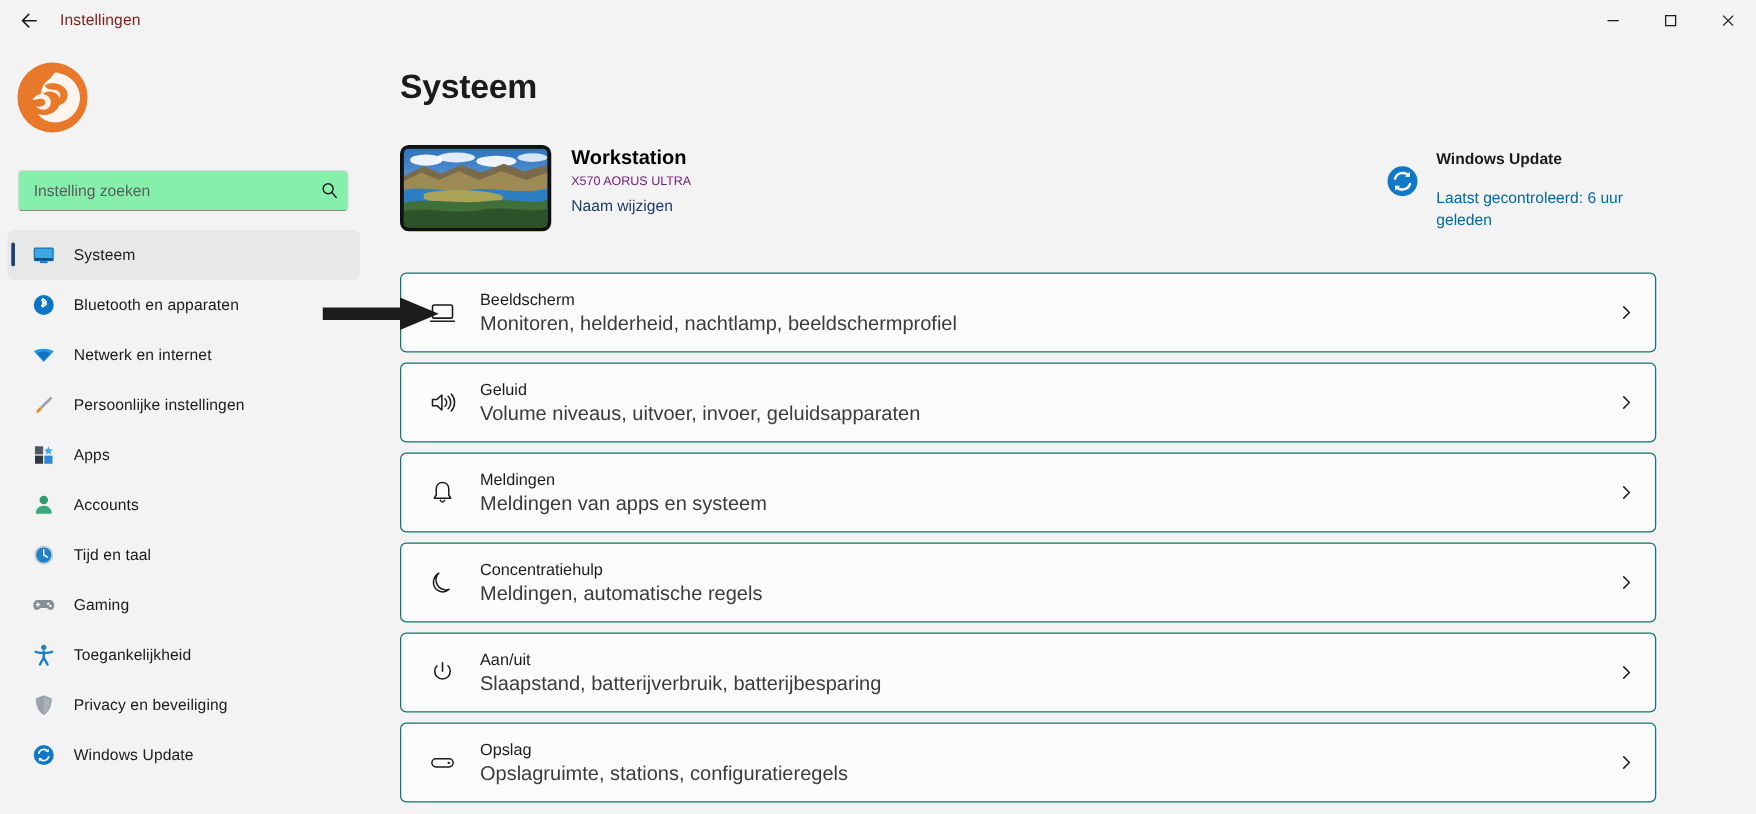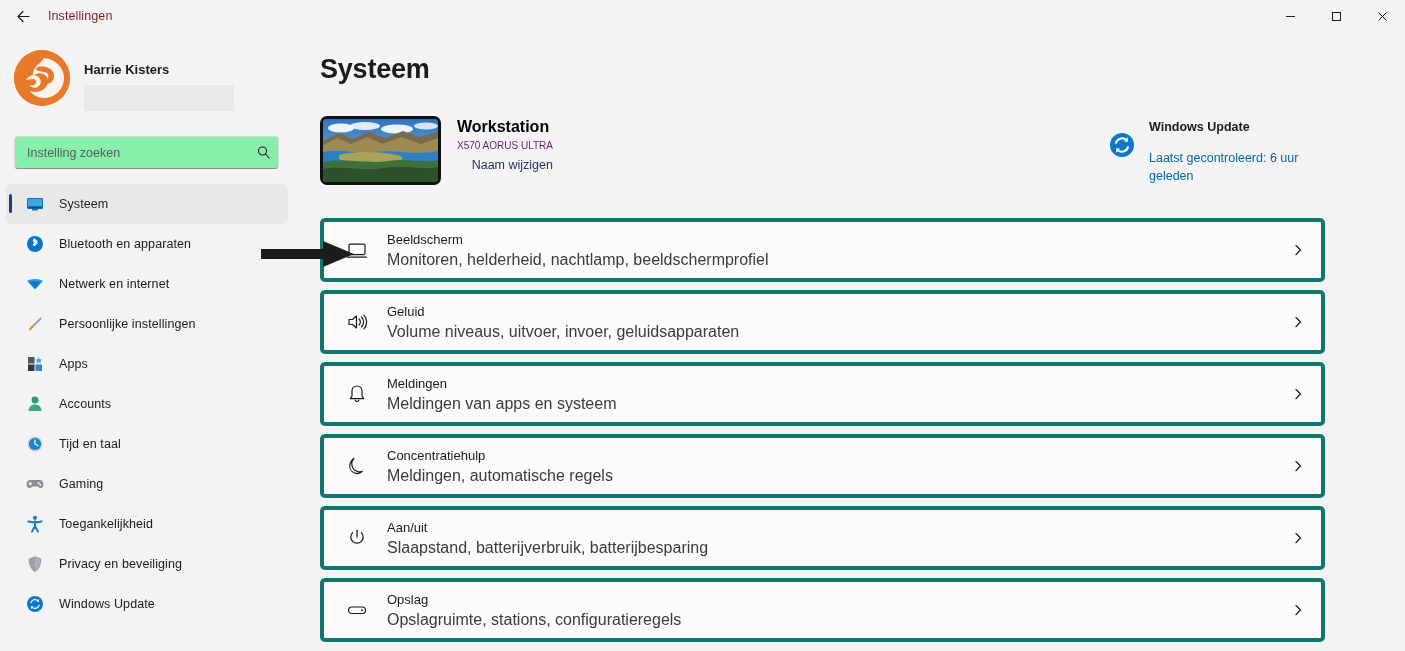--- a/index.html
+++ b/index.html
@@ -90,36 +90,36 @@
   .device-card { position: absolute; left: 28px; top: 84px; display: flex; align-items: flex-start; }
   .device-thumb {
     width: 121px; height: 69px; border-radius: 7px; overflow: hidden;
     border: 3px solid #111; flex: none; background: #2a4a7a;
   }
   .device-thumb svg { display: block; }
   .device-info { margin-left: 16px; padding-top: 2px; }
   .device-name { font-size: 16px; font-weight: bold; color: #000000; }
   .device-model { font-size: 10px; color: #701a75; margin-top: 4px; text-align: center; }
   .device-rename {
-    font-size: 12.5px; color: #1f3a6e; margin-top: 7px; cursor: default; text-align: right;
+    font-size: 12.5px; color: #1f3a6e; margin-top: 7px; cursor: default;
   }
 
   .update-status {
     position: absolute; right: 58px; top: 88px; display: flex; align-items: flex-start;
     width: 240px;
   }
   .update-icon { width: 30px; height: 30px; flex: none; margin-right: 12px; margin-top: 10px; }
   .update-icon svg { display: block; }
   .update-title { font-size: 12.5px; font-weight: bold; color: #1b1b1b; }
   .update-sub { font-size: 12.5px; color: #0369a1; margin-top: 15px; line-height: 18px; width: 170px; }
 
   .rows { position: absolute; left: 28px; top: 186px; width: 1005px; }
   .row {
     position: relative; height: 64px; margin-bottom: 8px;
-    background: #fbfbfb; border: 4px solid #0f766e; border-radius: 5px;
+    background: #fbfbfb; border: 1px solid #0f766e; border-radius: 5px;
     display: flex; align-items: center; cursor: default;
   }
   .row-icon {
     width: 30px; height: 30px; margin-left: 18px; margin-right: 15px; flex: none;
     display: flex; align-items: center; justify-content: center;
   }
   .row-icon svg { display: block; }
   .row-text { flex: 1; }
   .row-title { font-size: 13px; color: #1b1b1b; }
   .row-sub { font-size: 16px; color: #3b3b3b; margin-top: 4px; }
@@ -164,24 +164,20 @@
   <div class="sidebar">
 
     <div class="profile">
       <div class="avatar">
         <svg width="56" height="56" viewBox="0 0 56 56">
           <circle cx="28" cy="28" r="28" fill="#e8782a"></circle>
           <path d="M30 8 C42 9 50 18 50 28 C50 39 41 48 30 48 C24 48 19 45 16 41 C21 43 27 42 31 38 C35 34 35 28 31 25 C27 22 21 23 19 27 C18 22 21 16 26 13 Z" fill="#ffffff" opacity="0.92"></path>
           <path d="M22 18 C28 15 36 17 39 22 C41 26 40 31 36 33 C33 35 28 34 26 31 C29 32 33 31 34 28 C35 25 33 22 30 22 C26 21 23 22 22 18 Z" fill="#e8782a"></path>
           <path d="M12 30 C14 26 19 24 23 26 C27 28 28 33 25 36 C22 39 17 38 15 35 C18 36 21 35 22 33 C23 31 21 29 19 29 C16 29 14 30 12 30 Z" fill="#ffffff" opacity="0.9"></path>
         </svg>
-      </div>
-      <div class="profile-text">
-        <div class="profile-name">Harrie Kisters</div>
-        <div class="profile-redacted"></div>
       </div>
     </div>
 
     <div class="searchbox">
       <input type="text" placeholder="Instelling zoeken" style="">
       <span class="search-icon">
         <svg width="15" height="15" viewBox="0 0 15 15">
           <circle cx="6.5" cy="6" r="4" stroke="#1b1b1b" stroke-width="1.1" fill="none"></circle>
           <path d="M9.5 9 L13 13" stroke="#1b1b1b" stroke-width="1.1" fill="none" stroke-linecap="round"></path>
         </svg>

